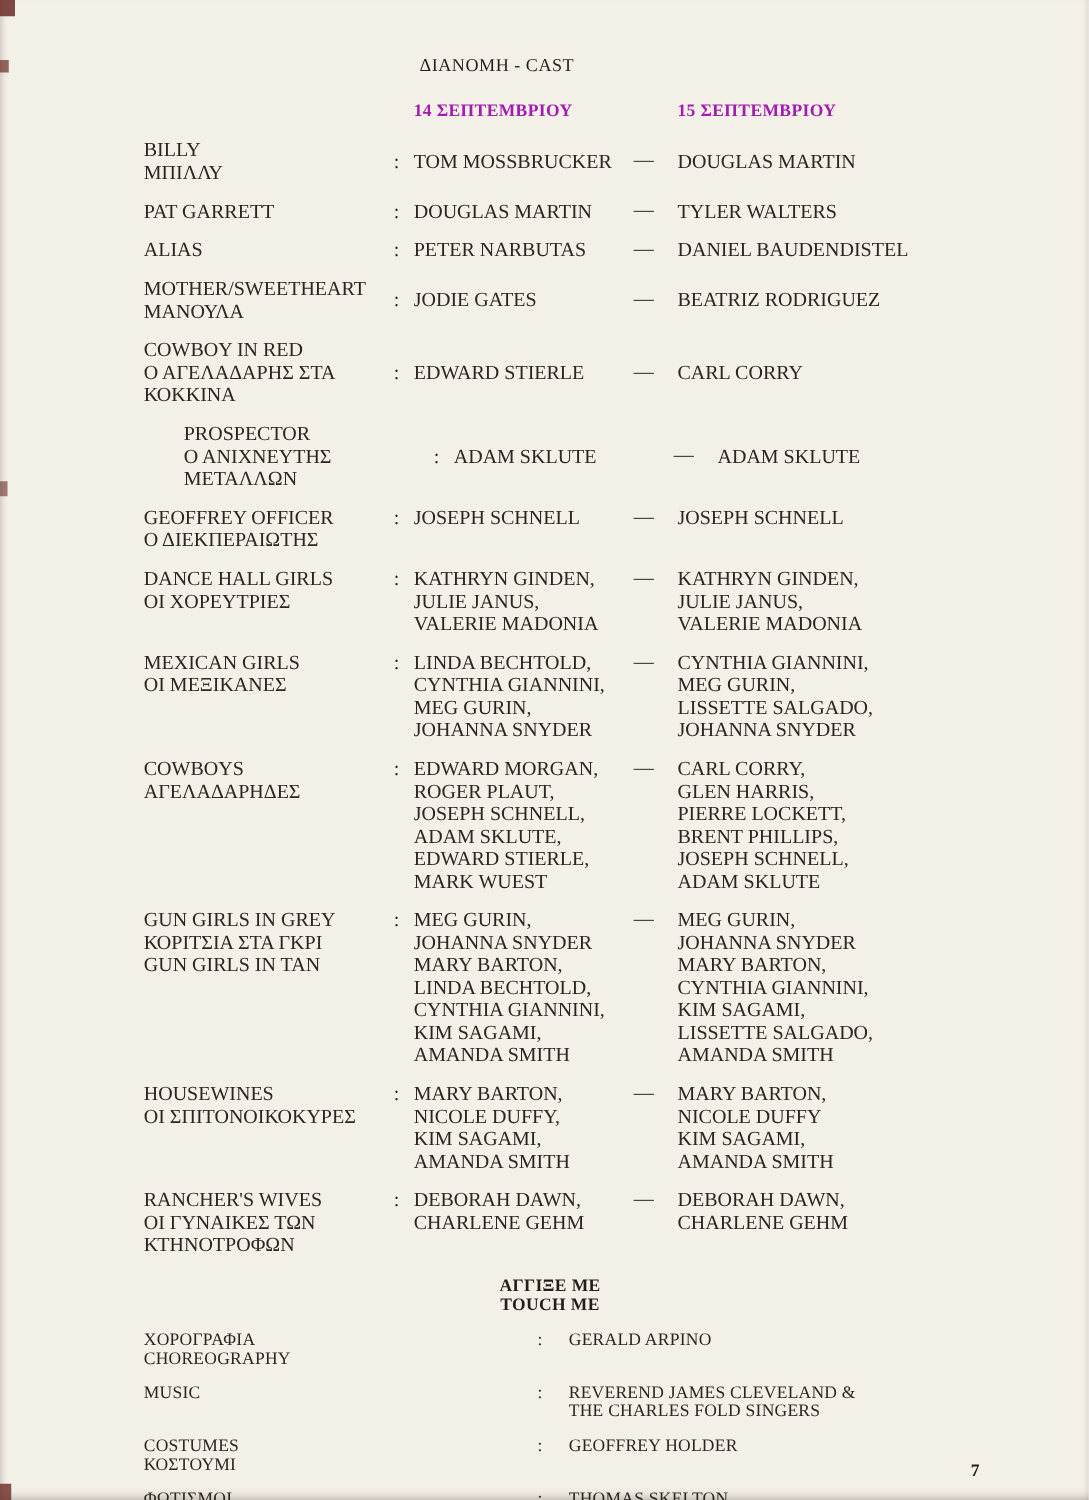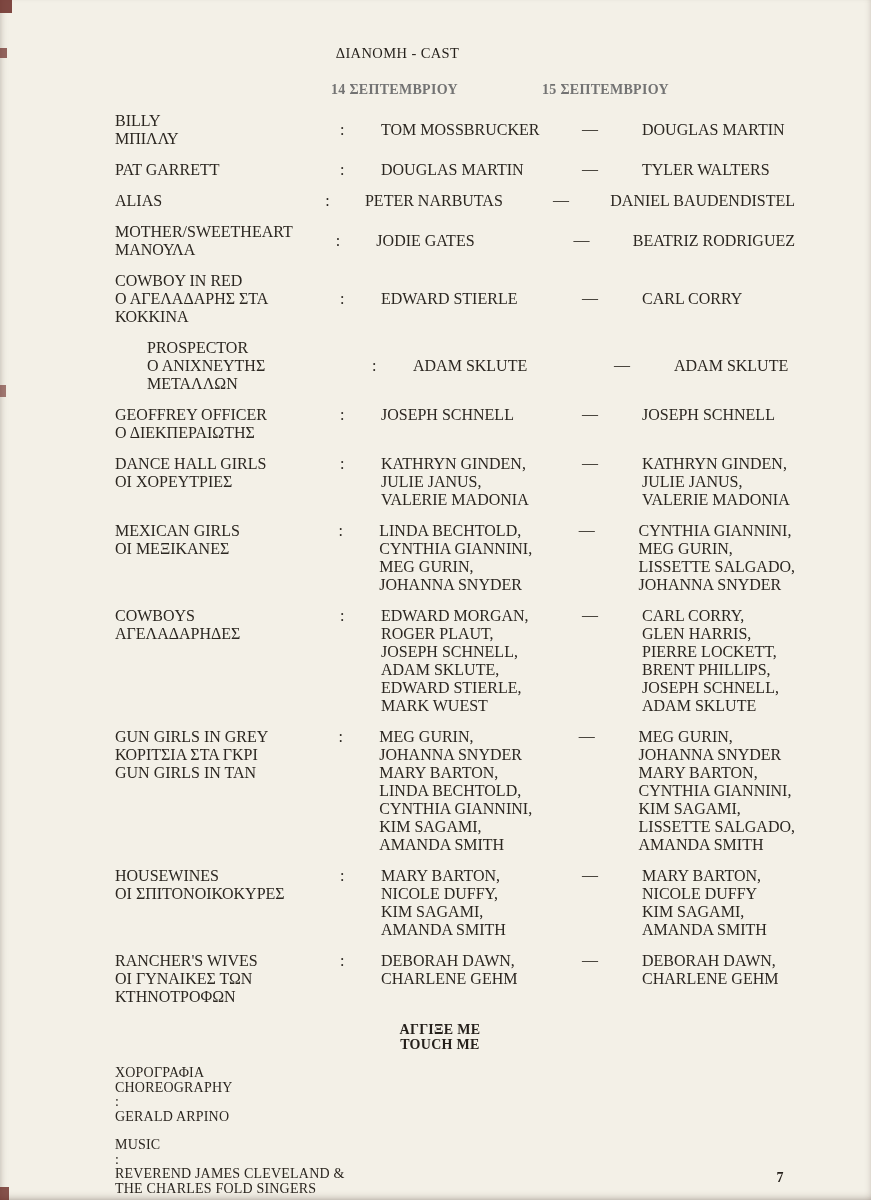--- a/index.html
+++ b/index.html
@@ -15,38 +15,38 @@
                inset -5px 0 8px -7px rgba(70,50,40,.25);
   }
   .edge-speck{position:absolute;left:0;}
   .content{position:absolute;left:115px;top:46px;width:680px;}
   .page-title{
     width:565px;text-align:center;
     font-weight:normal;font-size:14.5px;line-height:15px;
     letter-spacing:.4px;margin:0 0 21px 0;color:#241f1a;
   }
   .header-row,.cast-row{display:flex;align-items:flex-start;}
-  .cast-row{margin-bottom:13px;gap:25px;}
+  .cast-row{margin-bottom:13px;}
   .cast-row.center{align-items:center;}
   .cast-row.gap-before{margin-top:8px;margin-left:32px;}
   .col-role{width:200px;}
   .col-colon{width:16px;}
   .col-c14{width:176px;}
   .col-dash{width:35px;}
   .col-c15{flex:1;}
   .header-row{font-weight:bold;font-size:14px;letter-spacing:.3px;
-    margin-bottom:14px;color:#737373;}
+    margin-bottom:14px;color:#a21caf;}
   .cast-table,.credit-rows{font-size:14px;line-height:14.7px;letter-spacing:.2px;}
   .line{white-space:nowrap;}
   .dash-glyph{position:relative;top:-1px;}
   .touch-me-title{
     width:650px;text-align:center;font-weight:bold;font-size:14px;
     line-height:15px;letter-spacing:.3px;margin:16px 0 14px 0;color:#241f1a;
   }
-  .credit-row{display:flex;align-items:flex-start;margin-bottom:13px;flex-direction:column;}
+  .credit-row{display:flex;align-items:flex-start;margin-bottom:13px;}
   .credit-role{width:315px;}
   .credit-colon{width:25px;}
   .credit-name{flex:1;}
   .intermission{
     position:absolute;left:0;top:1210px;width:860px;text-align:center;
     font-weight:bold;font-size:15px;letter-spacing:.4px;color:#0f172a;
   }
   .page-number{
     position:absolute;left:770px;top:1170px;width:20px;text-align:center;
     font-weight:bold;font-size:14px;color:#241f1a;

